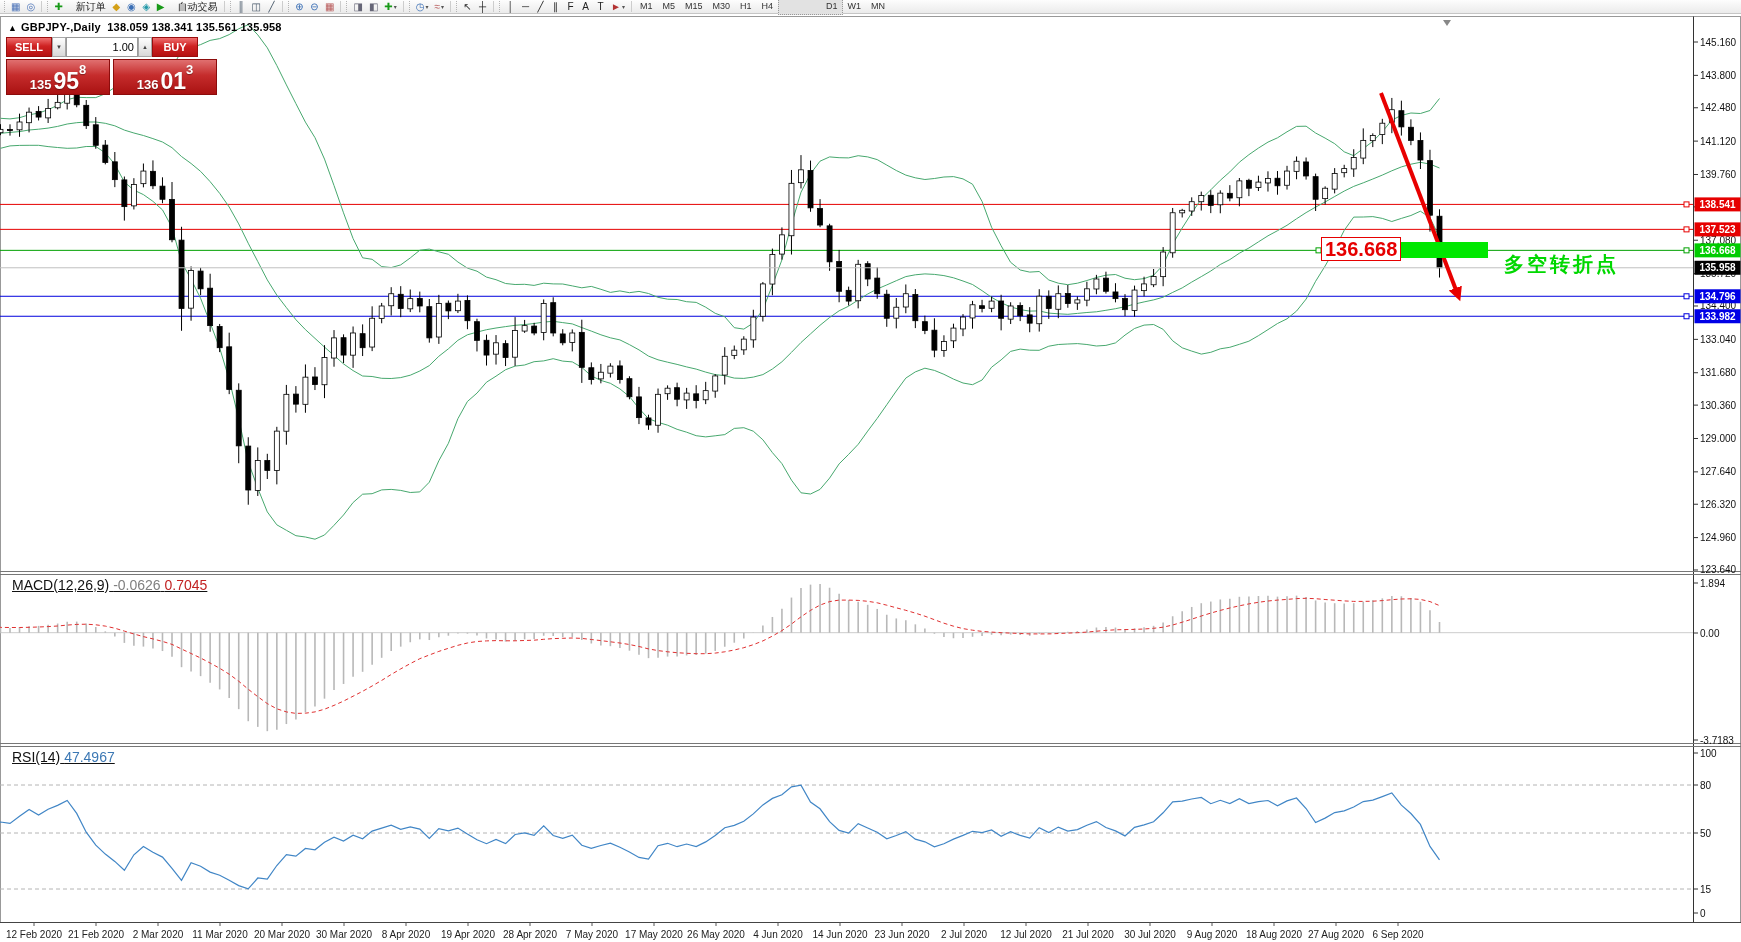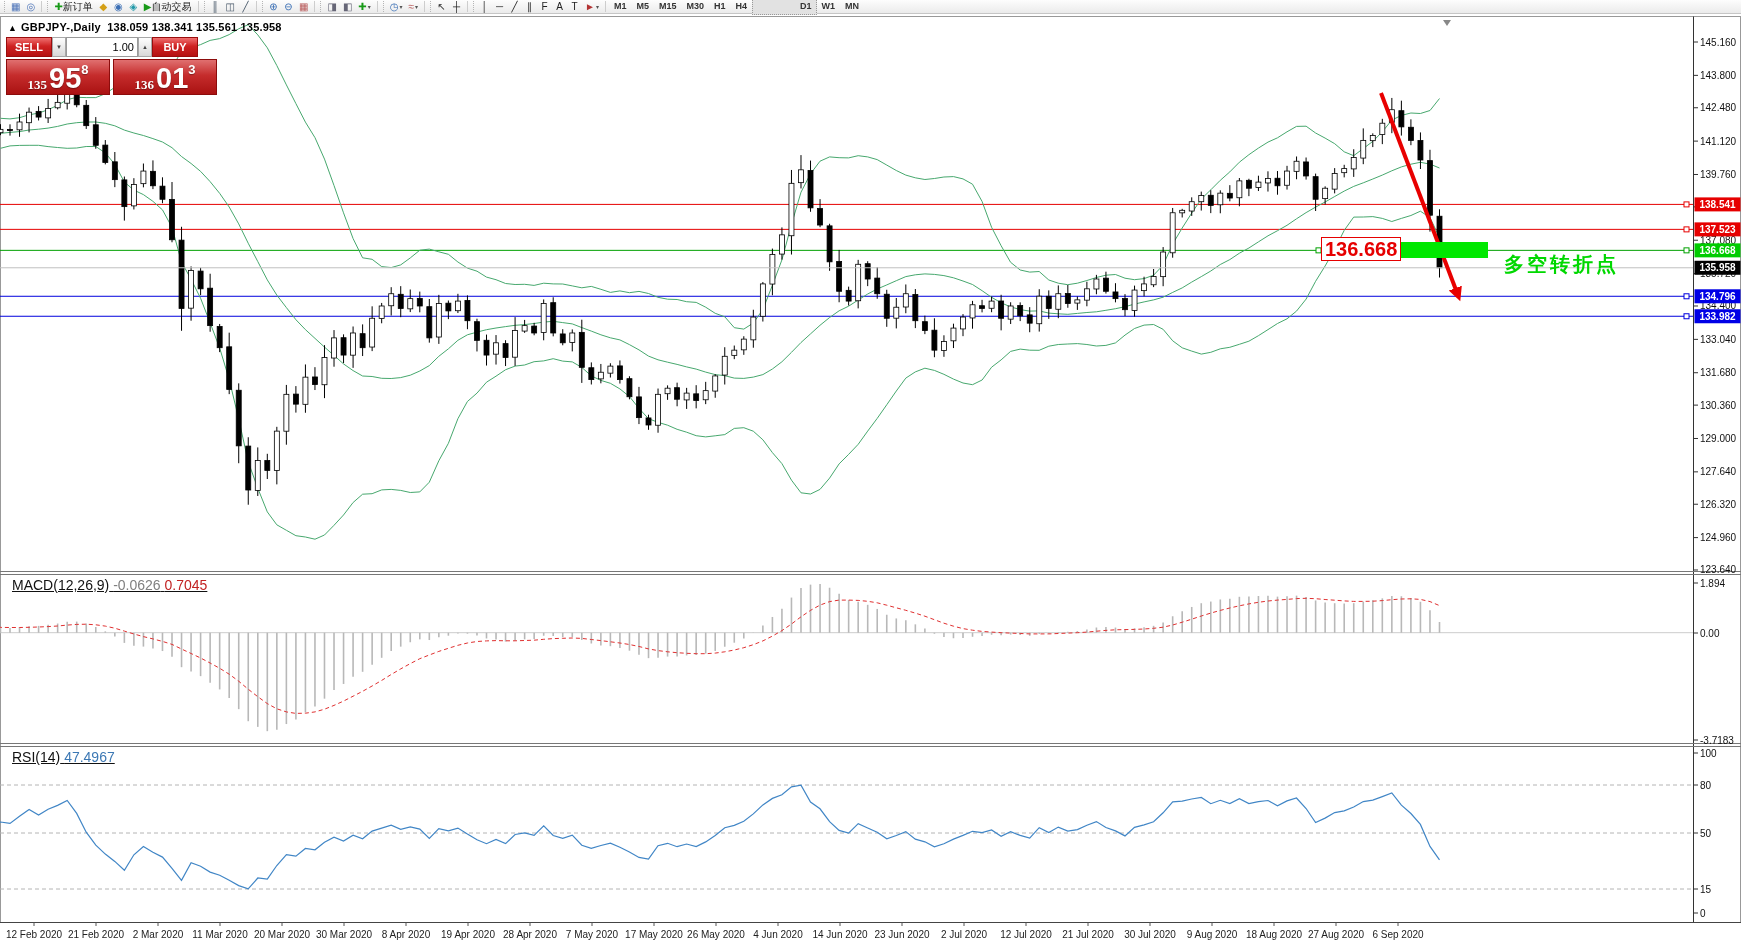--- a/index.html
+++ b/index.html
@@ -5,23 +5,23 @@
   * { box-sizing: border-box; margin:0; padding:0; }
   html,body { width:1741px; height:942px; overflow:hidden; background:#fff;
     font-family:"Liberation Sans", sans-serif; position:relative; }
   
   #toolbar { position:absolute; left:0; top:0; width:1741px; height:14px;
     background:linear-gradient(#fdfdfd,#ebebeb); border-bottom:1px solid #c6c6c6;
     display:flex; align-items:center; padding:0 2px; z-index:40; }
   .tbtn { height:13px; min-width:15px; display:flex; align-items:center; justify-content:center;
     padding:0 2px; border:1px solid transparent; border-radius:2px; cursor:default; }
   .tbtn .g { font-size:10px; line-height:10px; }
-  .tbtn .lbl { font-size:10px; color:#222; margin-left:0; white-space:nowrap; }
+  .tbtn .lbl { font-size:10px; color:#222; margin-left:13px; white-space:nowrap; }
   .tbtn .caret { font-size:6px; color:#555; margin-left:1px; }
-  .tf { font-size:9px; font-weight:bold; color:#333; padding:0 4px; height:16px;
+  .tf { font-size:9px; font-weight:normal; color:#333; padding:0 4px; height:16px;
     line-height:12px; border:1px solid transparent;text-align:right; }
   .tf.active { background:#e2e2e2; border:1px dotted #999;padding-left:47px; }
   .sep { width:1px; height:11px; background:#cdcdcd; margin:0 3px; }
   .handle { width:2px; height:11px; border-left:1px dotted #b5b5b5; margin:0 2px; }
   
   #title { position:absolute; left:8px; top:21px; font-size:11px; font-weight:bold;
     color:#000; z-index:30; letter-spacing:0.2px; }
   #title .tri { font-size:9px; margin-right:4px; }
   #tpanel { position:absolute; left:6px; top:37px; width:214px; z-index:35; }
   #tpanel .row1 { display:flex; height:20px; }
@@ -30,22 +30,22 @@
     display:flex; align-items:center; justify-content:center; }
   .spin { width:14px; background:linear-gradient(#fefefe,#d8d8d8); border:1px solid #a8a8a8;
     font-size:6px; color:#444; display:flex; align-items:center; justify-content:center; }
   .vol { width:72px; background:#fff; border:1px solid #9a9a9a; font-size:11px; color:#000;
     text-align:right; padding:0 3px; line-height:18px; }
   #tpanel .row2 { display:flex; margin-top:2px; gap:3px; }
   .pricebox { width:104px; height:36px; border:1px solid #8c0c0c; color:#fff;
     background:linear-gradient(#e07070,#c52c2c 45%,#aa1212);
     display:flex; align-items:flex-end; justify-content:center; padding-bottom:3px;
     text-shadow:0 1px 1px rgba(0,0,0,.35); }
-  .psmall { font-size:13px; font-weight:bold; margin-right:2px; line-height:1;font-family:Liberation Serif, serif; }
-  .pbig { font-size:29px; font-weight:bold; line-height:0.82; }
+  .psmall { font-size:13px; font-weight:bold; margin-right:2px; line-height:1; }
+  .pbig { font-size:23px; font-weight:bold; line-height:0.82; }
   .psup { font-size:13px; font-weight:bold; align-self:flex-start; margin-top:2px; }
   #plabel { position:absolute; left:1321px; top:237px; z-index:30; background:#fff;
     border:1px solid #e60000; color:#e60000; font-size:20px; font-weight:bold;
     line-height:22px; padding:0 3px; }
   #gbox { position:absolute; left:1398px; top:242px; width:90px; height:16px;
     background:#00e800; z-index:25; }
   #cntext { position:absolute; left:1504px; top:235px; z-index:30; color:#00d800;
     font-size:20px; font-weight:bold; letter-spacing:3px; white-space:nowrap;margin-top:16px; }
   .indlabel { position:absolute; left:12px; z-index:30; font-size:14px; color:#111;text-decoration:underline; }
   #macdlabel { top:577px; } #rsilabel { top:749px; }

